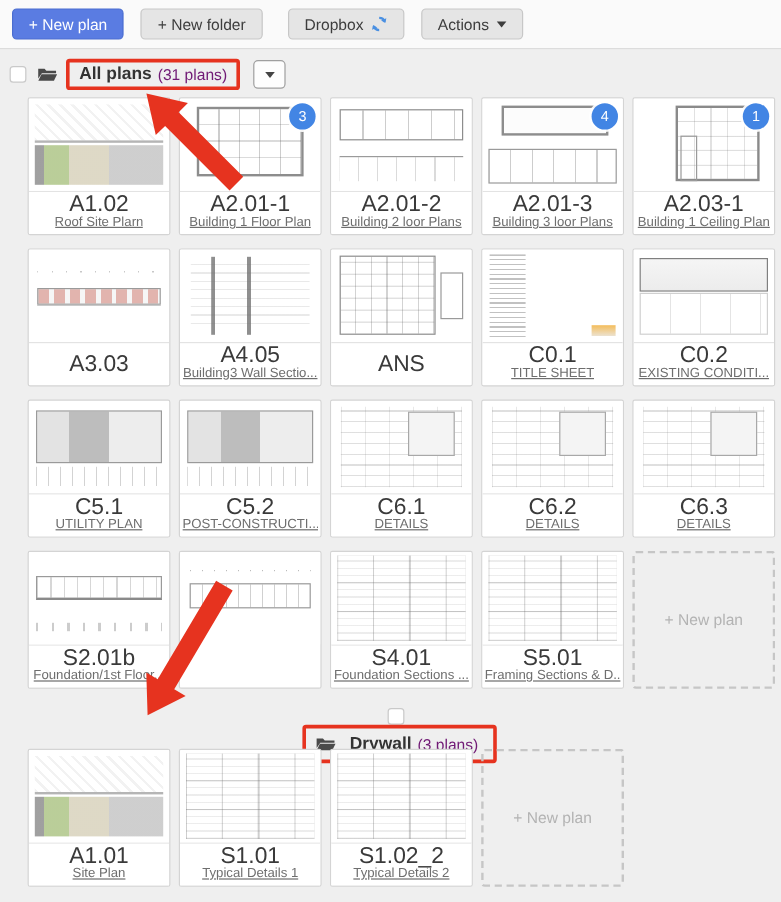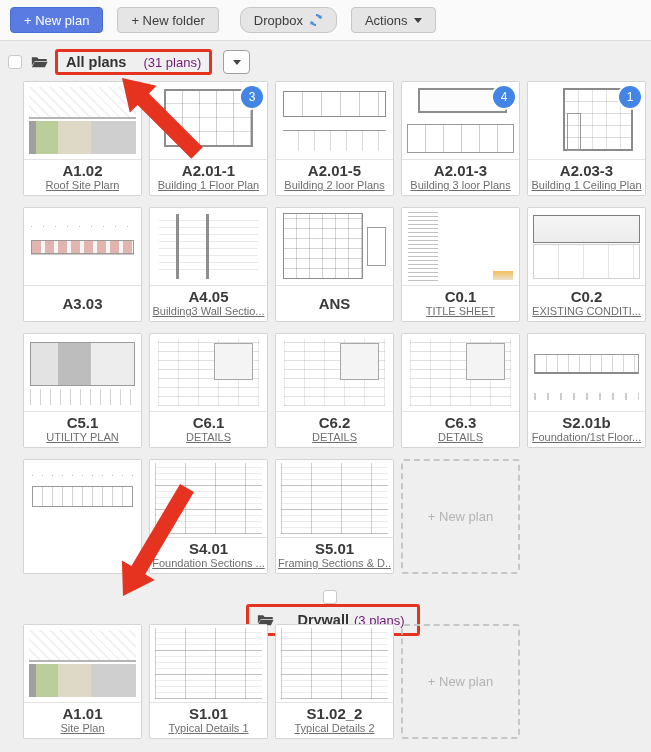--- a/index.html
+++ b/index.html
@@ -5,42 +5,42 @@
   :root{
     --primary-blue:#5a7ce2; --badge-blue:#4285e4; --annotation-red:#e6331f; --refresh-blue:#4a90e2;
   }
   *{box-sizing:border-box;margin:0;padding:0;}
   html,body{width:651px;height:752px;overflow:hidden;}
   body{font-family:"Liberation Sans",sans-serif;background:#efefef;position:relative;}
   
   .toolbar{height:41px;background:#fafafa;border-bottom:1px solid #dcdcdc;display:flex;align-items:center;padding-left:10px;gap:14px;}
   .btn{height:26px;padding:0 13px;border:1px solid #c7c7c7;border-radius:4px;background:#e5e5e5;font-family:inherit;font-size:13px;color:#3d3d3d;display:inline-flex;align-items:center;gap:6px;cursor:pointer;}
   .btn-primary{background:var(--primary-blue);border-color:#4a6dd0;color:#fff;}
-  .btn-dropbox{margin-left:7px;border-radius:10px;}
+  .btn-dropbox{margin-left:7px;}
   .caret-down{width:0;height:0;border-left:4px solid transparent;border-right:4px solid transparent;border-top:5px solid #3d3d3d;display:inline-block;}
   .sync-icon svg{display:block;}
   
   .content{padding:0 0 0 8px;}
   .section-header{display:flex;align-items:center;height:30px;margin-top:6px;}
   .plan-section:nth-child(2) .section-header{margin-top:16px;flex-direction:column;}
   .checkbox{width:14px;height:14px;background:#fff;border:1px solid #c9c9c9;border-radius:3px;display:inline-block;flex:0 0 auto;cursor:pointer;}
   .hl-wrap{display:inline-flex;align-items:center;margin-left:7px;padding:3px 2px;}
   .title-wrap{display:inline-flex;align-items:center;padding:3px 4px;}
-  .hl{border:3px solid var(--annotation-red);border-radius:3px;padding:2px 8px;gap:12px;}
+  .hl{border:3px solid var(--annotation-red);border-radius:3px;padding:2px 8px;}
   .folder-icon{display:inline-flex;margin-right:7px;}
   .sec-title{font-size:14.5px;font-weight:bold;color:#333;}
   .sec-count{font-size:13px;color:#701a75;margin-left:5px;white-space:pre;}
   .caret-btn{width:27px;height:24px;border:1px solid #9f9f9f;border-radius:4px;background:#fdfdfd;display:inline-flex;align-items:center;justify-content:center;margin-left:9px;cursor:pointer;}
   .caret-btn .caret-down{border-top-color:#444;}
   
   .plan-grid{display:grid;grid-template-columns:repeat(5,119px);gap:11px 7px;margin:4px 0 0 15px;}
   .plan-card{width:119px;height:115px;background:#fff;border:1px solid #d4d4d4;border-radius:2px;overflow:hidden;cursor:pointer;}
   .thumb{position:relative;height:77px;background:#fff;overflow:hidden;}
   .plan-label{height:36px;border-top:1px solid #e3e3e3;display:flex;flex-direction:column;align-items:center;justify-content:center;padding:0 3px;background:#fff;}
-  .plan-name{font-size:15px;font-weight:bold;color:#3a3a3a;line-height:16px;white-space:nowrap;}
+  .plan-name{font-size:19px;font-weight:normal;color:#3a3a3a;line-height:16px;white-space:nowrap;}
   .plan-sub{font-size:11px;color:#6e6e6e;line-height:13px;white-space:nowrap;overflow:hidden;max-width:113px;text-decoration:underline;}
   .badge{position:absolute;top:4px;right:4px;width:22px;height:22px;border-radius:50%;background:var(--badge-blue);color:#fff;font-size:12px;display:flex;align-items:center;justify-content:center;box-shadow:0 0 0 2px rgba(255,255,255,.9);z-index:2;}
   .new-plan-cell{width:119px;height:115px;border:2px dashed #c6c6c6;border-radius:3px;display:flex;align-items:center;justify-content:center;font-size:13px;color:#b3b3b3;cursor:pointer;}
   
   .thumb::before,.thumb::after{content:"";position:absolute;}
   .t-site::after{inset:6% 4% 52% 4%;background:repeating-linear-gradient(45deg,rgba(0,0,0,.05) 0 2px,transparent 2px 7px);border-bottom:2px solid #b5b5b5;}
   .t-site::before{inset:50% 4% 6% 4%;background:linear-gradient(90deg,#8f8f8f 0 7%,#aec587 7% 27%,#d8d2bc 27% 58%,#c6c6c6 58% 100%);opacity:.85;}
   .t-floor::before{inset:9% 12% 16% 12%;border:2px solid #8d8d8d;background:repeating-linear-gradient(90deg,transparent 0 16px,rgba(90,90,90,.3) 16px 17px),repeating-linear-gradient(0deg,transparent 0 13px,rgba(90,90,90,.22) 13px 14px);}
   .t-floor2::before{inset:12% 6% 55% 6%;border:1.5px solid #8d8d8d;background:repeating-linear-gradient(90deg,transparent 0 18px,rgba(90,90,90,.3) 18px 19px);}
   .t-floor2::after{inset:62% 6% 10% 6%;border-top:1.5px solid #9a9a9a;background:repeating-linear-gradient(90deg,transparent 0 15px,rgba(90,90,90,.22) 15px 16px);}
@@ -132,41 +132,41 @@
       <div class="plan-name">A2.01-1</div>
       <div class="plan-sub">Building 1 Floor Plan</div>
     </div>
   </div>
 
   <div class="plan-card">
     <div class="thumb t-floor2">
       
     </div>
     <div class="plan-label">
-      <div class="plan-name">A2.01-5</div>
+      <div class="plan-name">A2.01-2</div>
       <div class="plan-sub">Building 2 loor Plans</div>
     </div>
   </div>
 
   <div class="plan-card">
     <div class="thumb t-floor3">
       <span class="badge">4</span>
     </div>
     <div class="plan-label">
       <div class="plan-name">A2.01-3</div>
       <div class="plan-sub">Building 3 loor Plans</div>
     </div>
   </div>
 
   <div class="plan-card">
     <div class="thumb t-ceiling">
       <span class="badge">1</span>
     </div>
     <div class="plan-label">
-      <div class="plan-name">A2.03-3</div>
+      <div class="plan-name">A2.03-1</div>
       <div class="plan-sub">Building 1 Ceiling Plan</div>
     </div>
   </div>
 
   <div class="plan-card">
     <div class="thumb t-elevation">
       
     </div>
     <div class="plan-label">
       <div class="plan-name">A3.03</div>
@@ -217,20 +217,29 @@
   <div class="plan-card">
     <div class="thumb t-civil">
       
     </div>
     <div class="plan-label">
       <div class="plan-name">C5.1</div>
       <div class="plan-sub">UTILITY PLAN</div>
     </div>
   </div>
 
+  <div class="plan-card">
+    <div class="thumb t-civil">
+      
+    </div>
+    <div class="plan-label">
+      <div class="plan-name">C5.2</div>
+      <div class="plan-sub">POST-CONSTRUCTI...</div>
+    </div>
+  </div>
 
   <div class="plan-card">
     <div class="thumb t-details">
       
     </div>
     <div class="plan-label">
       <div class="plan-name">C6.1</div>
       <div class="plan-sub">DETAILS</div>
     </div>
   </div>

